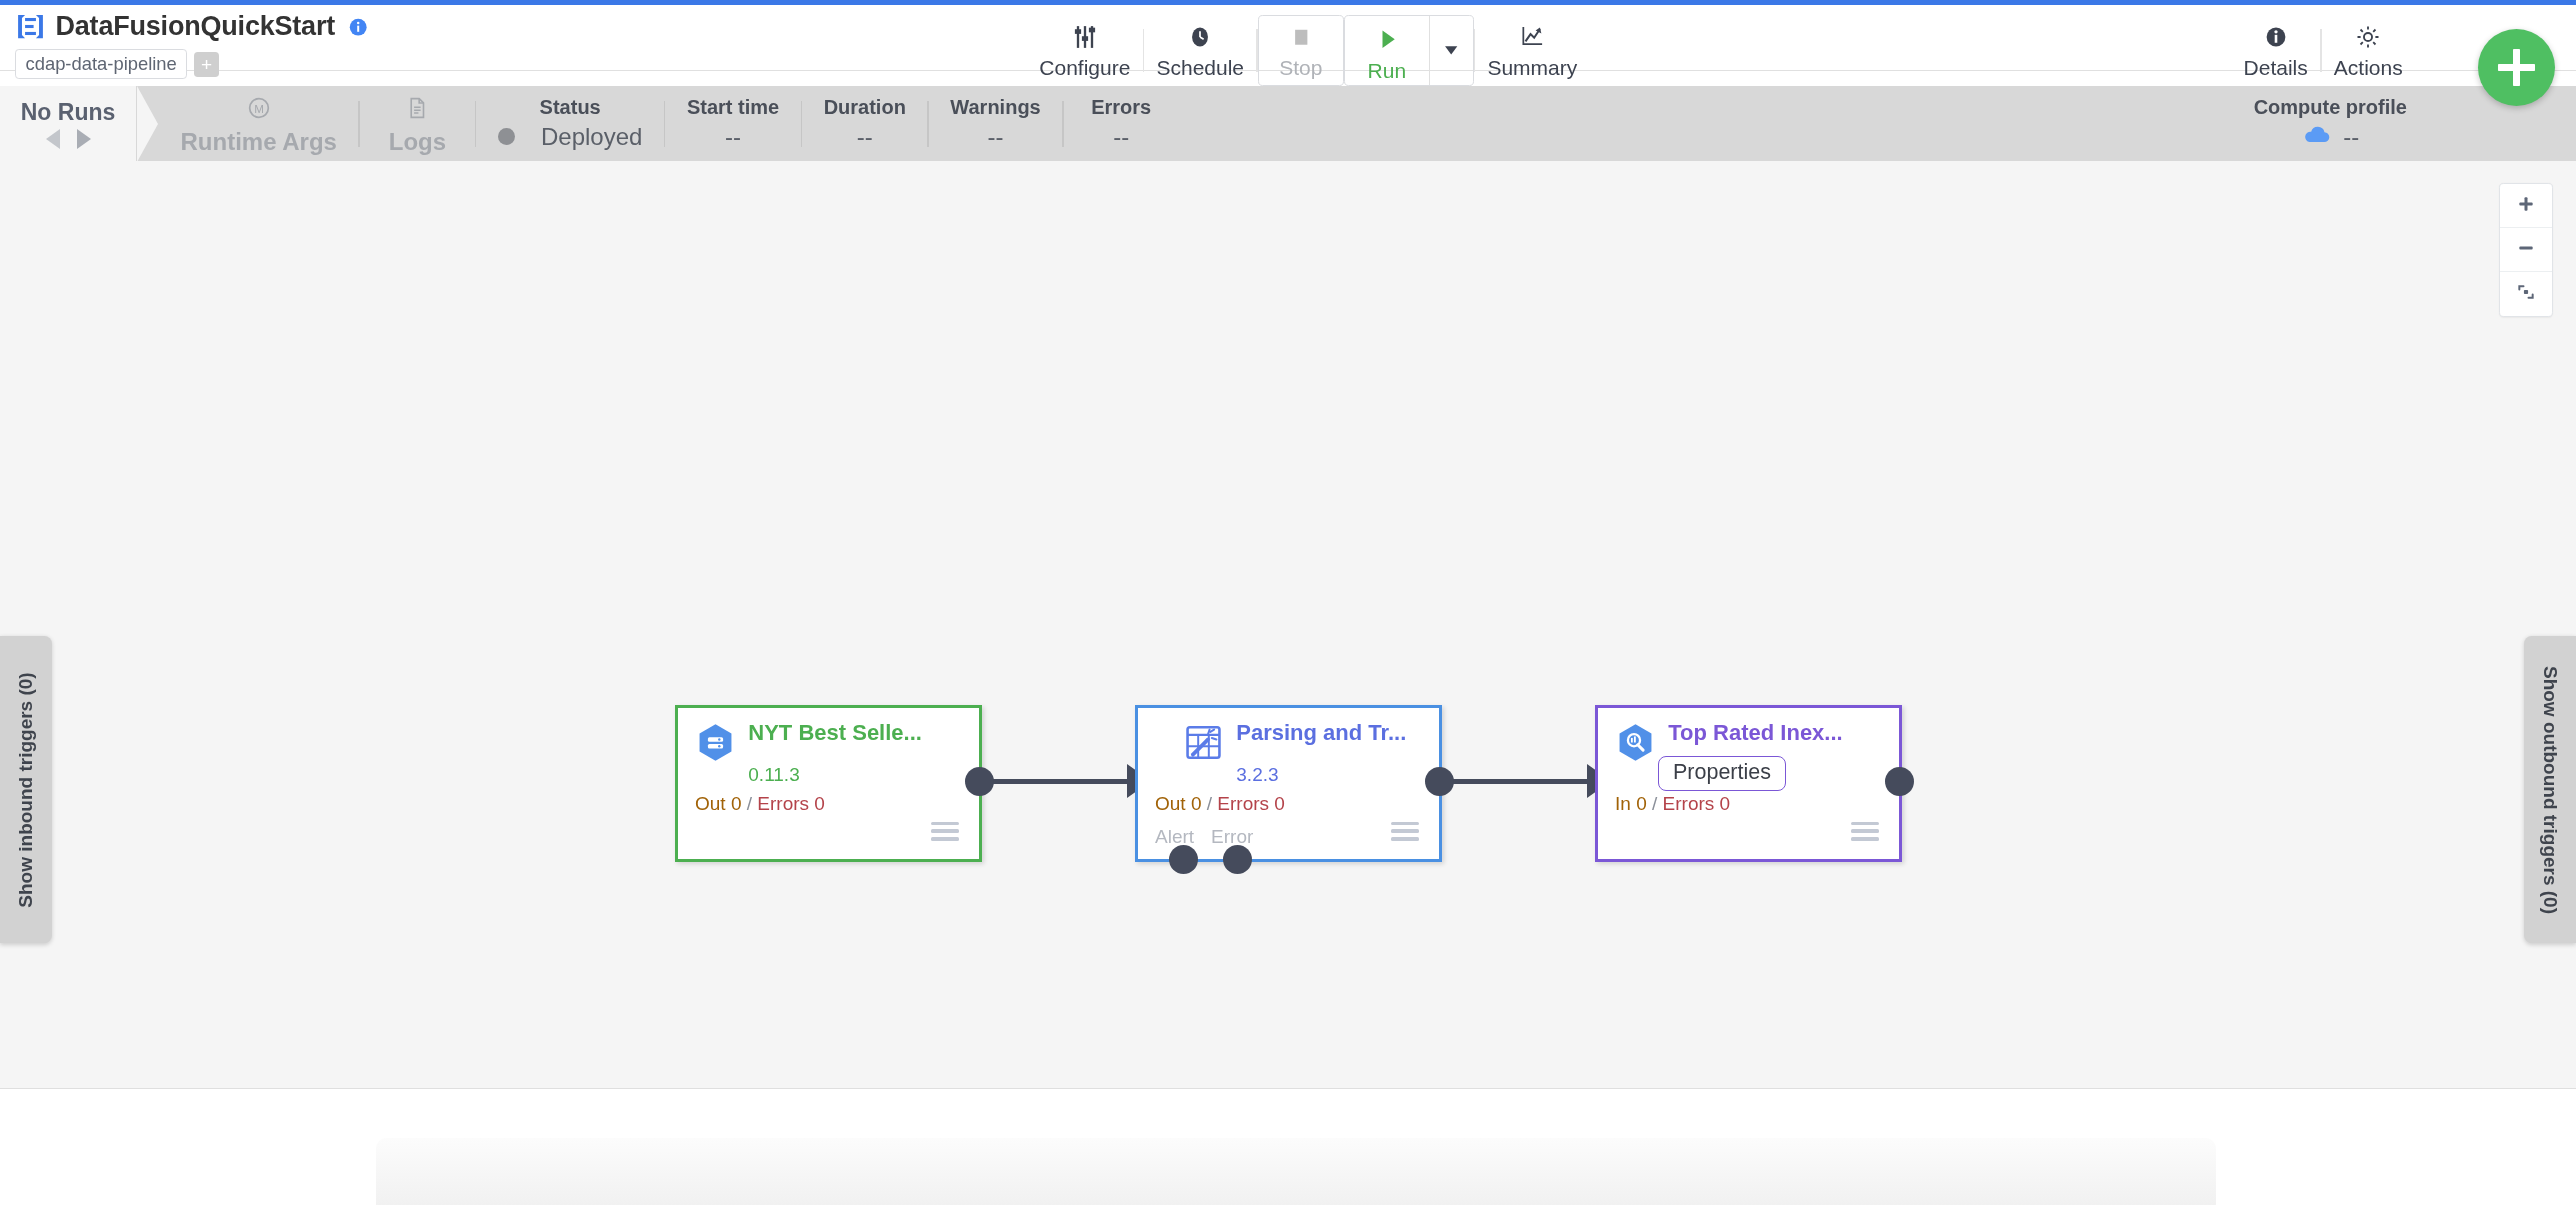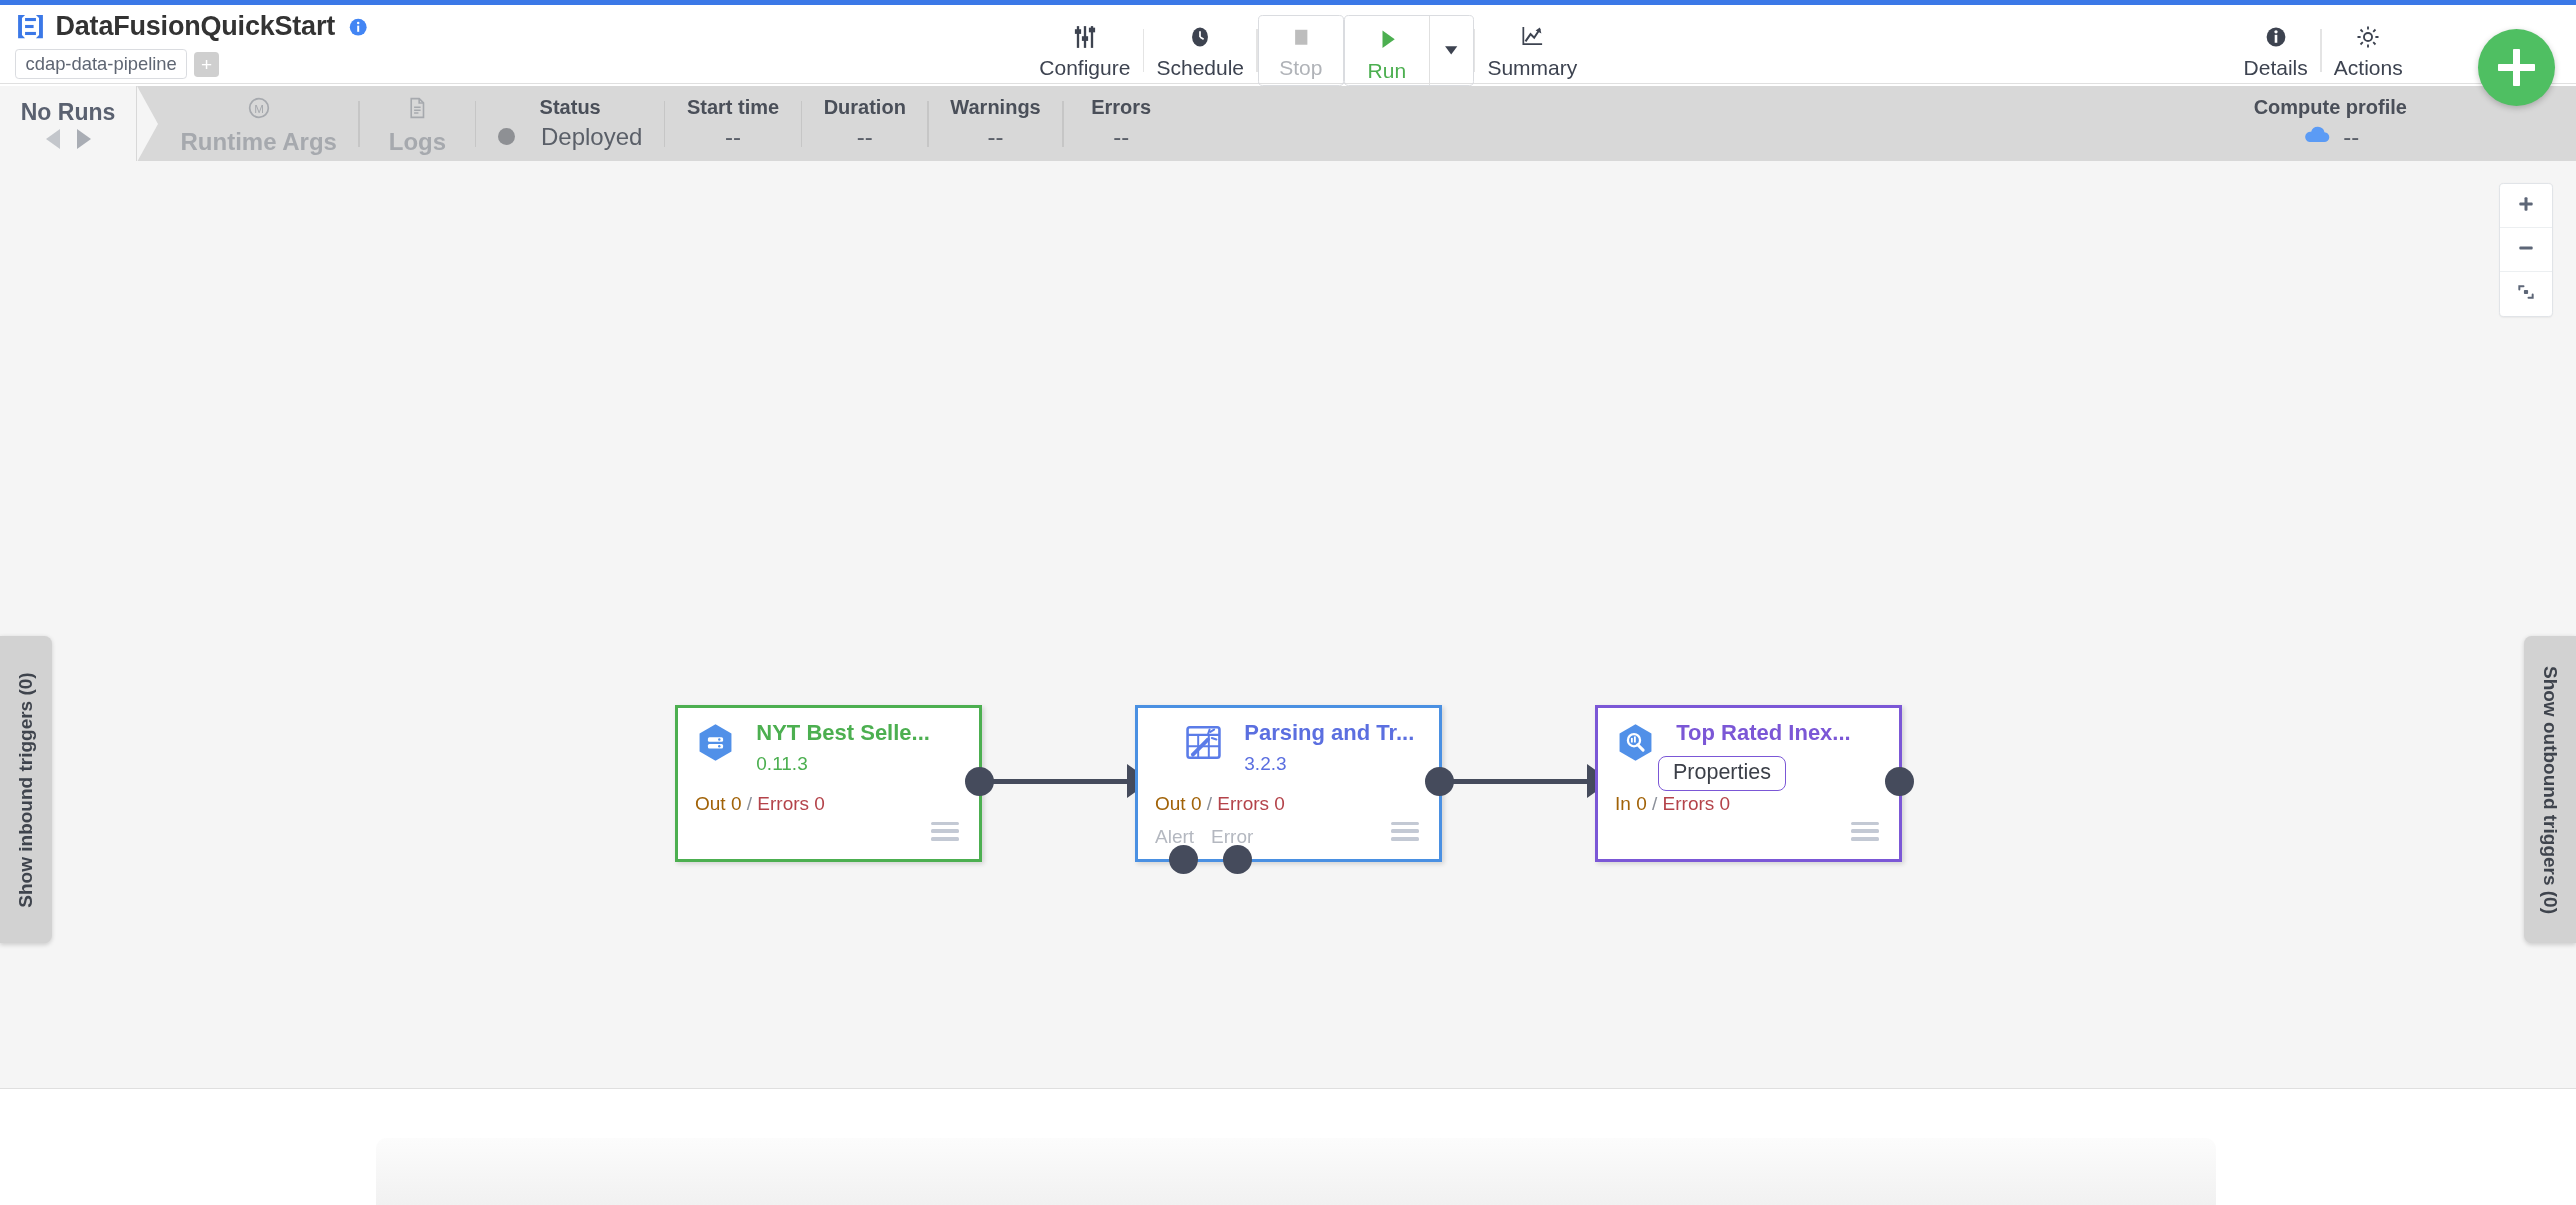--- a/index.html
+++ b/index.html
@@ -13,21 +13,21 @@
   
   .top-accent {
     position: absolute; top: 0; left: 0;
     width: 2576px; height: 5.4px;
     background: #3b78e7;
   }
 
   
   .header {
     position: absolute; top: 5.4px; left: 0;
-    width: 2576px; height: 79px;
+    width: 2576px; height: 66px;
     background: #ffffff;
     border-bottom: 1.5px solid #e0e0e0;
   }
 
   .brand { position: absolute; left: 15.3px; top: 6.1px; display: flex; align-items: center; gap: 9.2px; }
   .brand-logo { width: 31px; height: 31px; }
   .brand-title {
     font-size: 27px; font-weight: bold; color: #333333;
     letter-spacing: -0.2px; white-space: nowrap;
   }
@@ -165,21 +165,21 @@
   .trigger-tab.right .trigger-text { transform: rotate(90deg); }
 
   
   .node {
     position: absolute; width: 307px; height: 157px;
     background: #ffffff; border: 3.1px solid #ccc;
     box-shadow: 1.5px 2.3px 4.6px rgba(0,0,0,.14);
   }
   .node-head { display: flex; align-items: flex-start; gap: 12.3px; padding: 12.3px 0 0 17px; }
   .node-icon { width: 41px; height: 41px; flex: none; margin-top: 1.5px; }
-  .node-titles { display: flex; flex-direction: column; gap: 7px; min-width: 0; margin-left: 8px; }
+  .node-titles { display: flex; flex-direction: column; gap: 18px; min-width: 0; }
   .node-name { font-size: 22px; font-weight: bold; white-space: nowrap; }
   .node-version { font-size: 19px; }
 
   .node-metrics { position: absolute; left: 17px; bottom: 44px; font-size: 19px; white-space: nowrap; }
   .m-out { color: #a16207; }
   .m-slash { color: #8a8f99; }
   .m-err { color: #b4434a; }
 
   .node-ports { position: absolute; left: 17px; bottom: 10.7px; display: flex; gap: 17px; }
   .port-label { font-size: 19px; color: #b4b8c0; }

